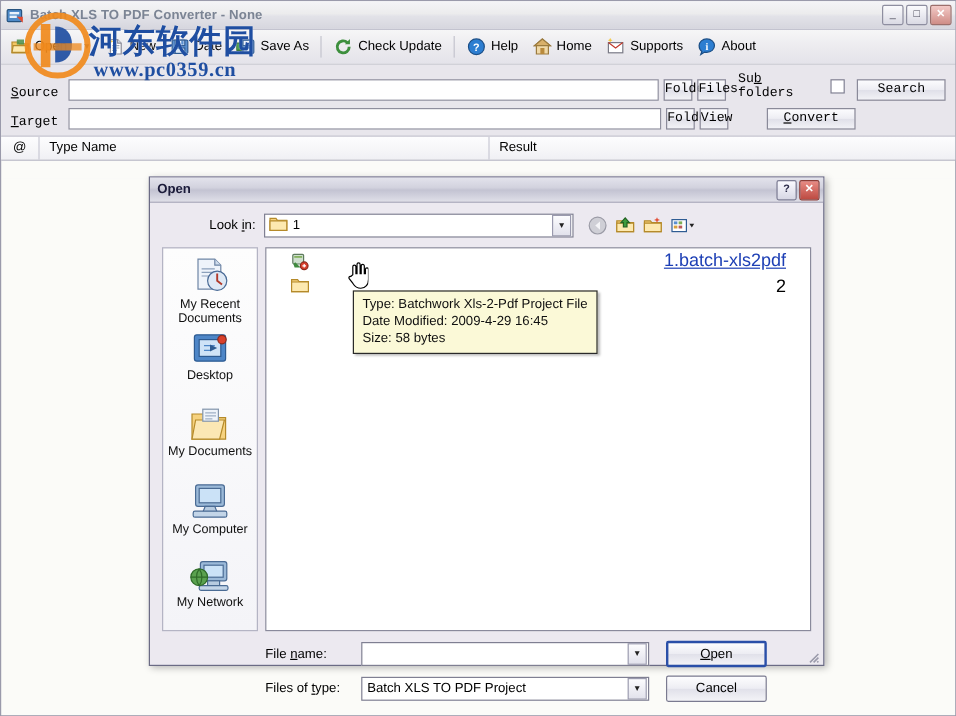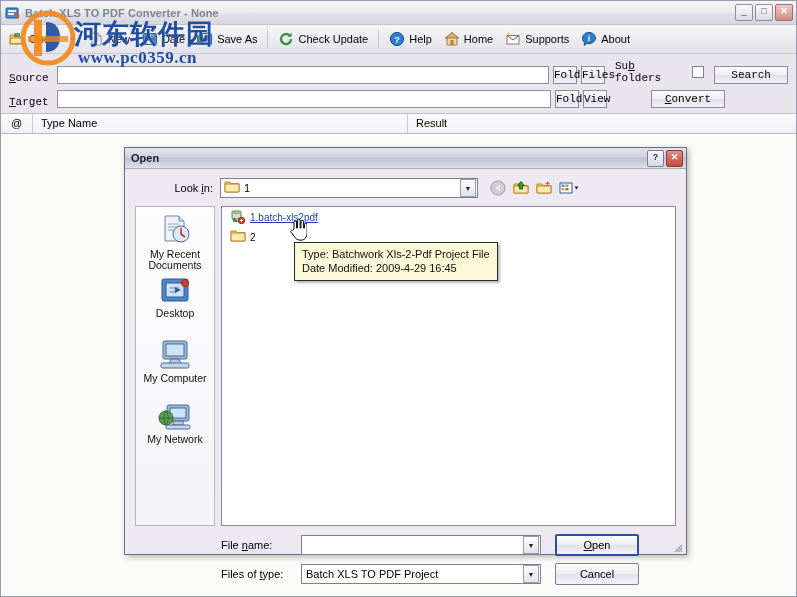--- a/index.html
+++ b/index.html
@@ -169,21 +169,21 @@
     display:flex; flex-direction:column; align-items:center; justify-content:flex-start;
     height:63px; font-size:10.5px; color:#101010; text-align:center; cursor:default;
   }
   .place .pl-label { margin-top:2px; line-height:11px; }
 
   .filelist {
     position:absolute; left:96px; top:37px; right:10px; height:320px;
     background:#fff; border:1px solid #8a8a9c; box-sizing:border-box;
     overflow:hidden;
   }
-  .file-entry { display:flex; align-items:center; gap:4px; padding:2px 8px; font-size:10px; }
+  .file-entry { display:flex; align-items:center; gap:4px; padding:2px 20px; font-size:15px;justify-content:space-between; }
   .file-entry .fe-label { }
   .file-entry.hover .fe-label { color:#1d3fb5; text-decoration:underline; }
 
   .tooltip {
     position:absolute; left:72px; top:35px;
     background:#fbf9d7; border:1px solid #2a2a2a;
     padding:4px 7px 5px 7px; font-size:11px; line-height:14px; color:#101010;
     box-shadow:2px 2px 2px rgba(0,0,0,.28);
     white-space:nowrap;
   }
@@ -358,21 +358,21 @@
         <div class="btn btn-wide" style="margin-left:10px">Search</div>
       </div>
       <div class="form-row">
         <div class="form-label"><span class="ul">T</span><span>arget</span></div>
         <div class="txtbox tgt-box"></div>
         <div class="btn btn-sm">Folder</div>
         <div class="btn btn-sm">View</div>
         <div class="chk-wrap" style="visibility:hidden">
             <span class="chkbox"></span>
           </div>
-        <div class="btn btn-wide" style="margin-left:22px"><span class="ul">C</span>onvert</div>
+        <div class="btn btn-wide" style="margin-left:10px"><span class="ul">C</span>onvert</div>
       </div>
     </div>
 
     <div class="list-header">
       <div class="lh-cell lh-at">@</div>
       <div class="lh-cell lh-name">Type Name</div>
       <div class="lh-cell lh-result">Result</div>
     </div>
 
     <div class="list-body"></div>
@@ -468,20 +468,29 @@
           <svg width="32" height="30" viewBox="0 0 32 30">
             <rect x="3" y="3" width="26" height="22" rx="2" fill="#4e86c7" stroke="#2d5b92"></rect>
             <rect x="7" y="7" width="18" height="14" fill="#cfe3f7" stroke="#2d5b92"></rect>
             <path d="M11 12h9M11 16h6" stroke="#4e86c7"></path>
             <path d="M16 11l6 3-6 3z" fill="#2d5b92"></path>
             <circle cx="26" cy="7" r="3.5" fill="#d9402c" stroke="#8c2a1c"></circle>
           </svg>
           <div class="pl-label">Desktop</div>
         </div>
 
+        <div class="place">
+          <svg width="36" height="30" viewBox="0 0 36 30">
+            <path d="M3 6h11l2 3h15v18H3z" fill="#f6d27f" stroke="#b58a2a"></path>
+            <path d="M6 11h24l-4 16H3z" fill="#fbe7b4" stroke="#b58a2a"></path>
+            <rect x="12" y="2" width="13" height="10" fill="#eef3fa" stroke="#8294ab"></rect>
+            <path d="M14 5h9M14 7.5h9M14 10h6" stroke="#9fb0c5"></path>
+          </svg>
+          <div class="pl-label">My Documents</div>
+        </div>
 
         <div class="place">
           <svg width="34" height="32" viewBox="0 0 34 32">
             <rect x="5" y="2" width="24" height="18" rx="2" fill="#9bb9d8" stroke="#4a6b94"></rect>
             <rect x="8" y="5" width="18" height="12" fill="#cbe2f7" stroke="#4a6b94"></rect>
             <path d="M13 20h8l2 5h-12z" fill="#b7cbe0" stroke="#4a6b94"></path>
             <rect x="3" y="24" width="28" height="5" rx="1.5" fill="#c3d5e8" stroke="#4a6b94"></rect>
           </svg>
           <div class="pl-label">My Computer</div>
         </div>
@@ -520,20 +529,21 @@
               <path d="M1 2h5l1.2 1.6H15V12H1z" fill="#f6d27f" stroke="#b58a2a"></path>
               <path d="M1 4h14v8H1z" fill="#fde9b0" stroke="#b58a2a"></path>
             </svg>
           </span>
           <span class="fe-label">2</span>
         </div>
 
         <div class="tooltip">
           <div>Type: Batchwork Xls-2-Pdf Project File</div>
           <div>Date Modified: 2009-4-29 16:45</div>
+          <div>Size: 58 bytes</div>
         </div>
       </div>
 
       <div class="bottom-rows">
         <div class="bottom-row">
           <div class="br-label">File <span class="ul">n</span>ame:</div>
           <div class="combo br-combo">
             <span class="cb-text"></span>
             <span class="cb-arrow">▼</span>
           </div>

